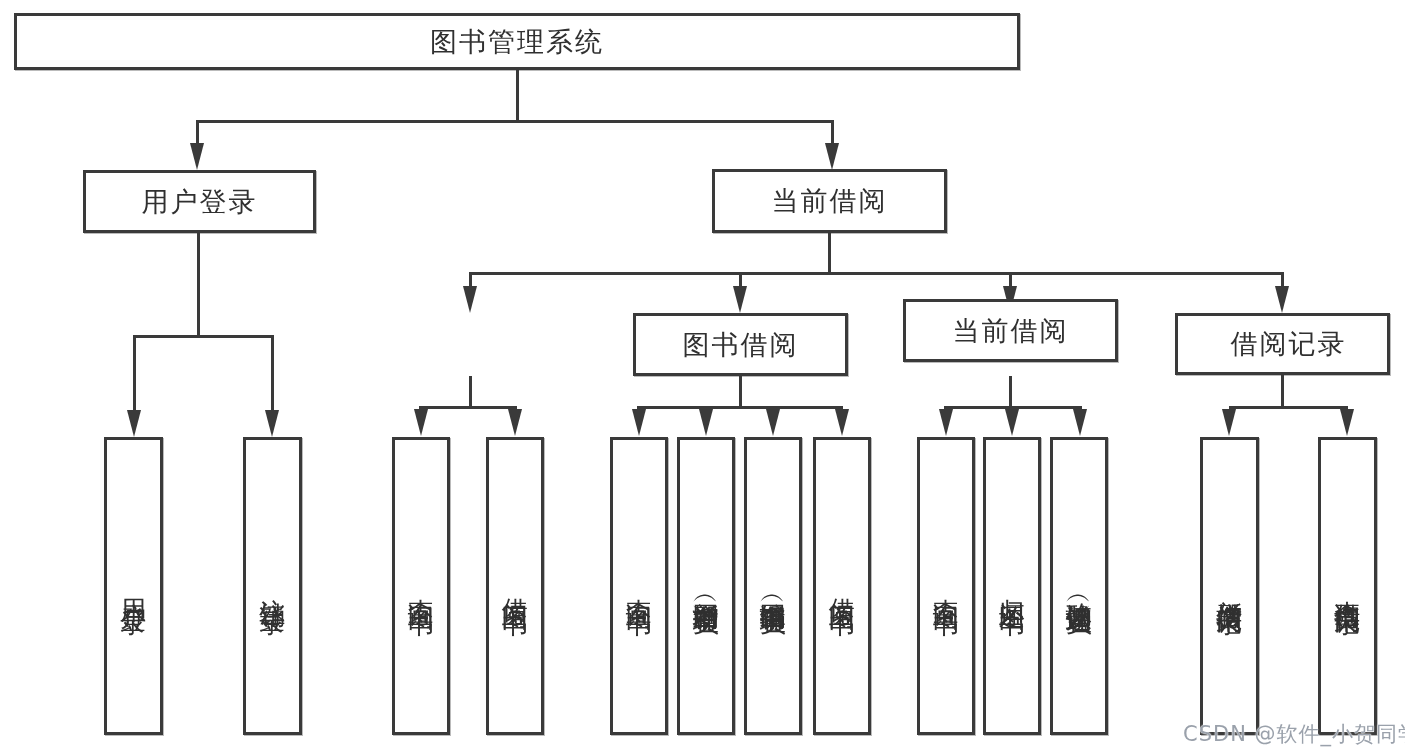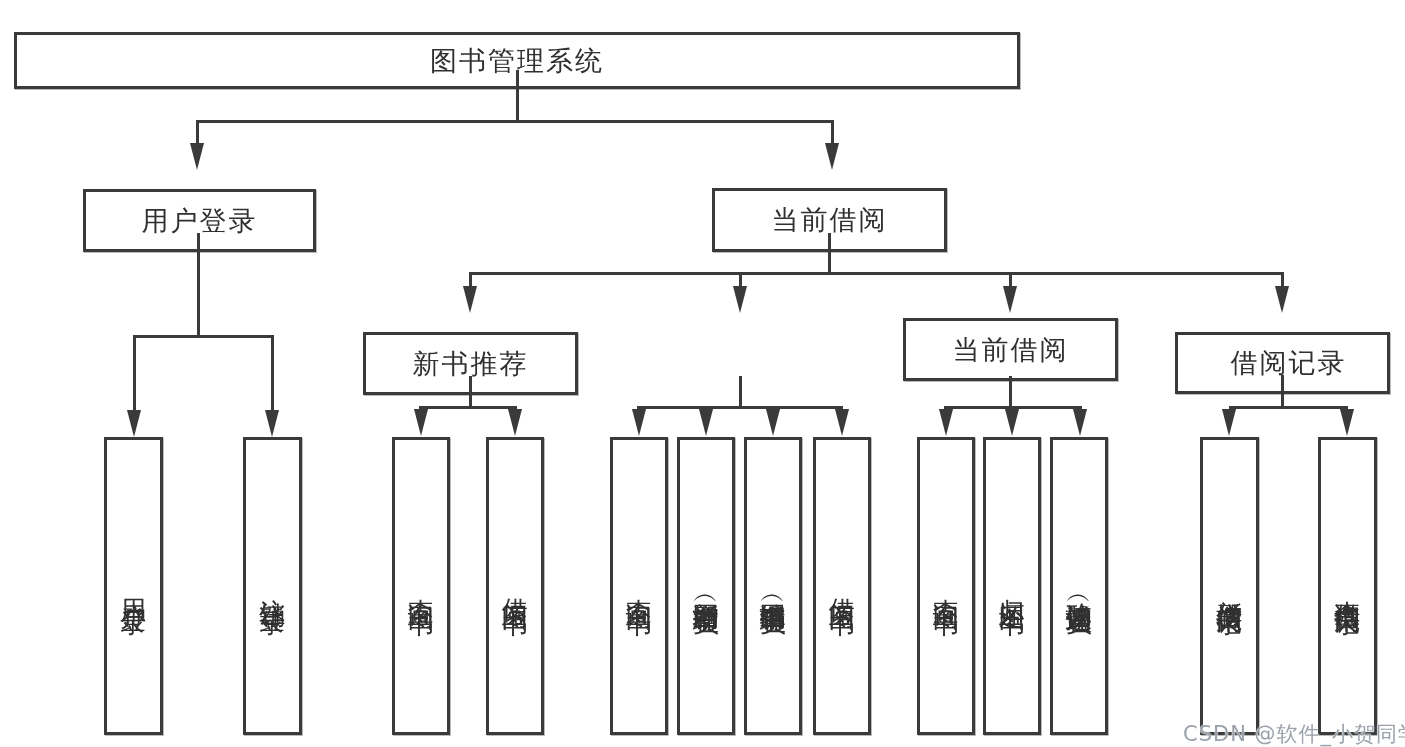--- a/index.html
+++ b/index.html
@@ -19,21 +19,20 @@
   .box{
     position:absolute;
     border:3px solid var(--line);
     background:#fff;
     box-sizing:border-box;
     display:flex;align-items:center;justify-content:center;
     color:var(--text);
     font-size:27px;
     letter-spacing:2px;
     box-shadow:1px 1px 0 rgba(60,60,60,.35);
-    margin-top:19px;
   }
   .vbox{
     position:absolute;
     border:3px solid var(--line);
     background:#fff;
     box-sizing:border-box;
     display:flex;align-items:center;justify-content:center;
     color:var(--text);
     font-size:26px;
     letter-spacing:4px;
@@ -91,21 +90,21 @@
   <div class="hline" style="left:469px;top:272px;width:815px;"></div>
   <div class="vline" style="left:469px;top:272px;height:18px;"></div>
   <div class="arrow" style="left:463px;top:286px;"></div>
   <div class="vline" style="left:739px;top:272px;height:18px;"></div>
   <div class="arrow" style="left:733px;top:286px;"></div>
   <div class="vline" style="left:1009px;top:272px;height:18px;"></div>
   <div class="arrow" style="left:1003px;top:286px;"></div>
   <div class="vline" style="left:1281px;top:272px;height:18px;"></div>
   <div class="arrow" style="left:1275px;top:286px;"></div>
 
-  <div class="box" style="left:363px;top:313px;width:215px;height:63px;">新书推荐</div>
+  <div class="box" style="left:633px;top:313px;width:215px;height:63px;">图书借阅</div>
   <div class="box" style="left:903px;top:299px;width:215px;height:63px;">当前借阅</div>
   <div class="box" style="left:1175px;top:313px;width:215px;height:62px;padding-left:12px;">借阅记录</div>
 
   <div class="vline" style="left:469px;top:376px;height:33px;"></div>
   <div class="hline" style="left:419px;top:406px;width:98px;"></div>
   <div class="arrow" style="left:414px;top:409px;"></div>
   <div class="arrow" style="left:508px;top:409px;"></div>
 
   <div class="vline" style="left:739px;top:376px;height:33px;"></div>
   <div class="hline" style="left:637px;top:406px;width:206px;"></div>

